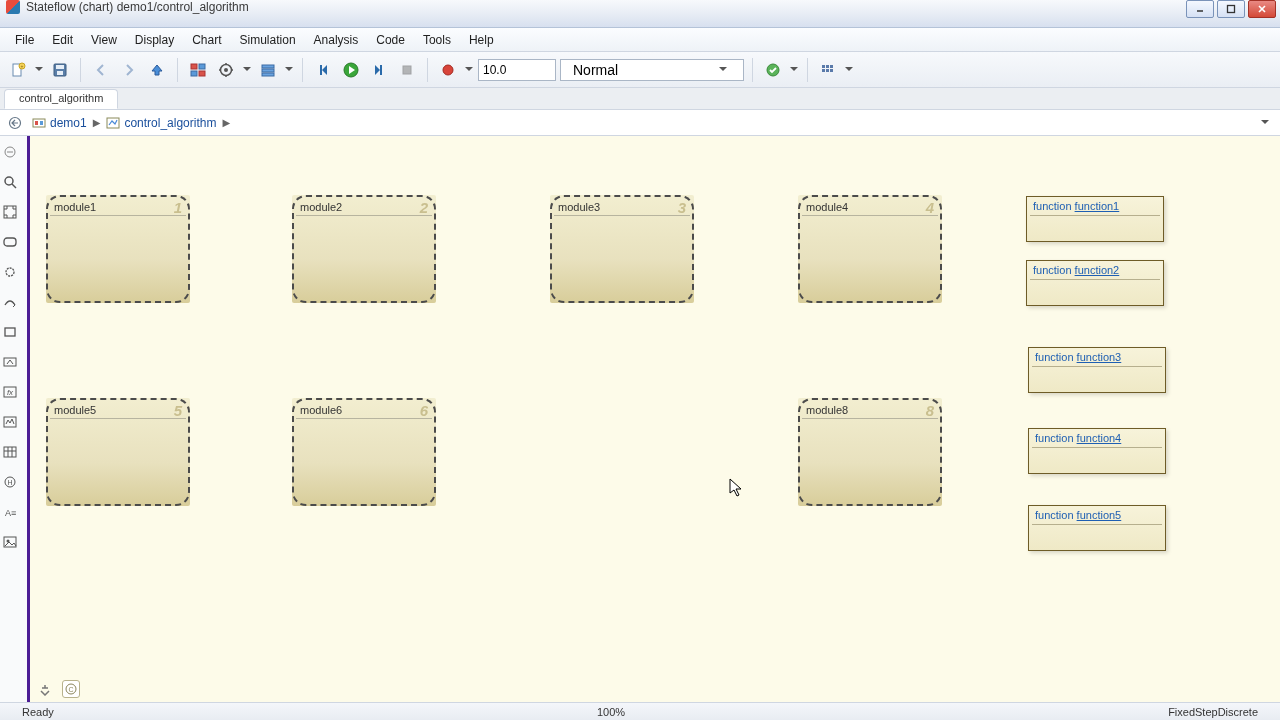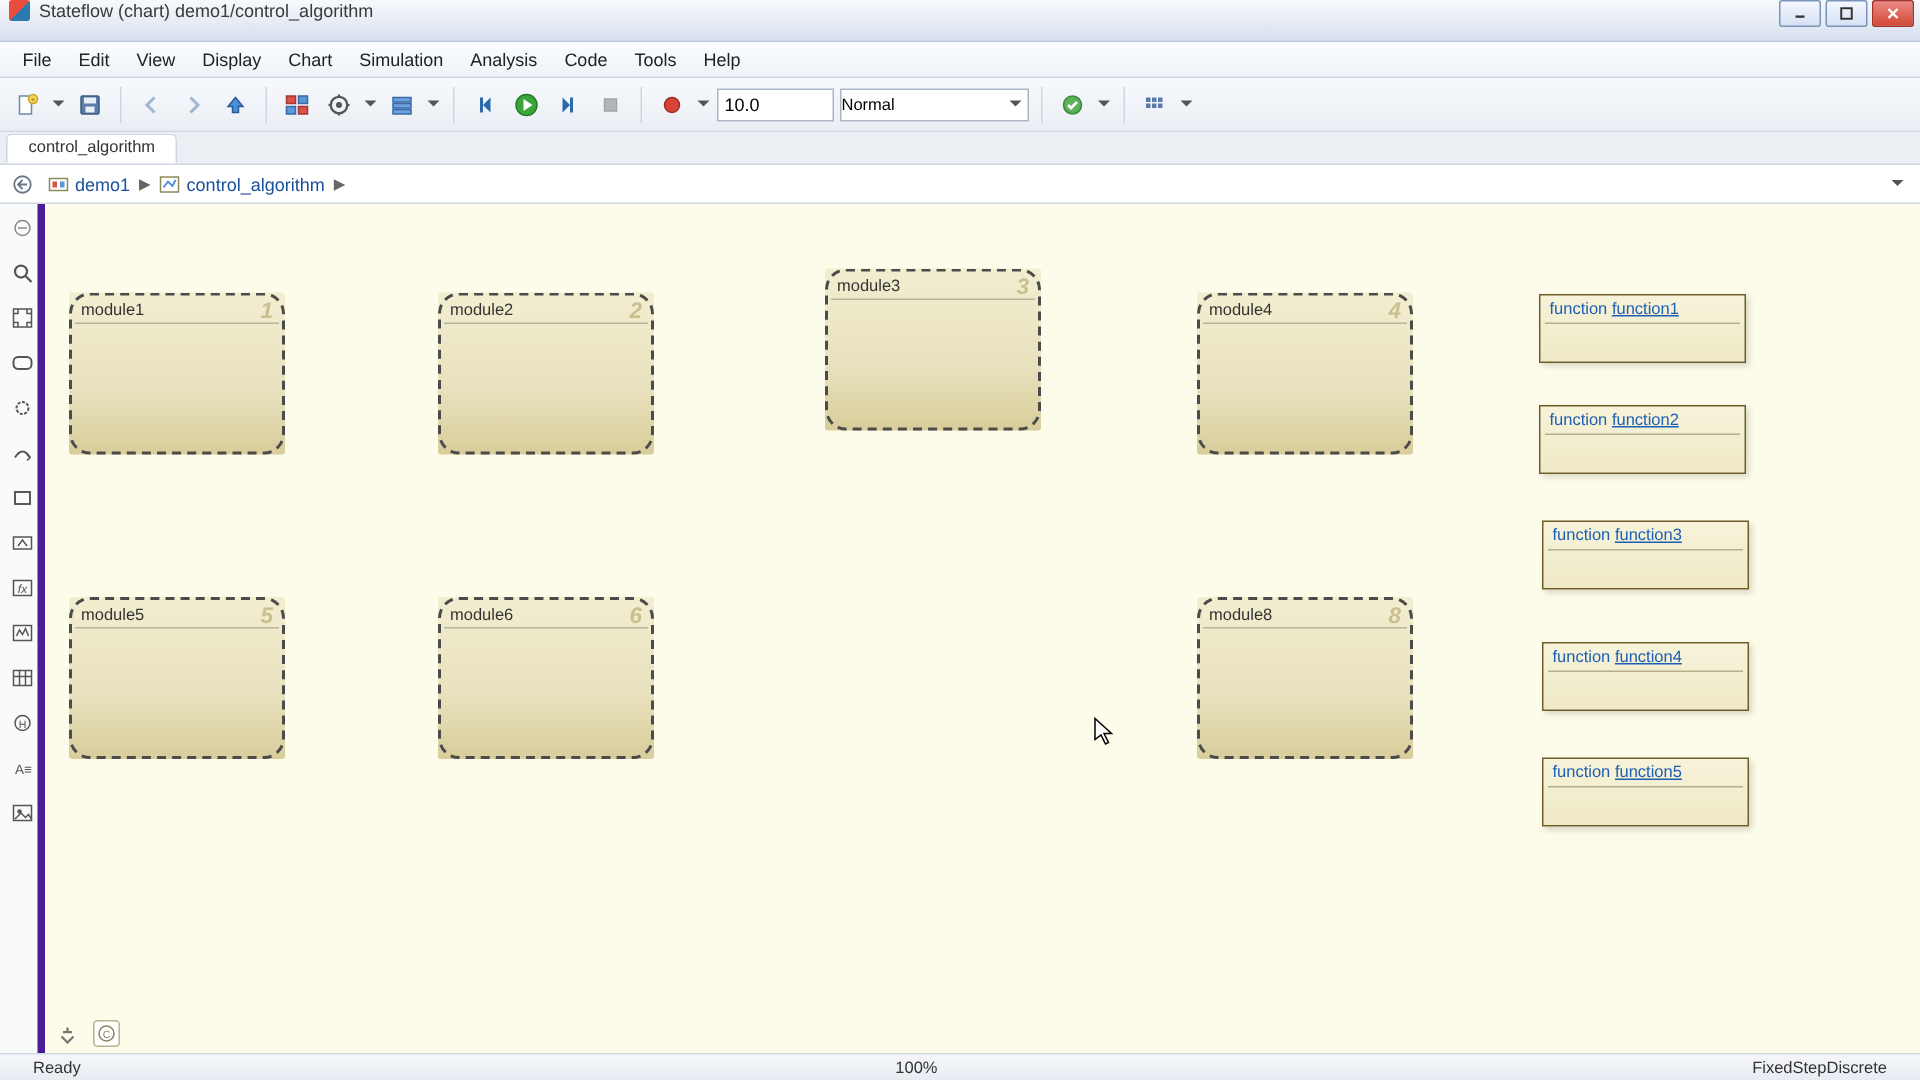--- a/index.html
+++ b/index.html
@@ -35,21 +35,21 @@
   height: 36px; display:flex; align-items:center; padding-left:6px; gap:4px;
   background: linear-gradient(180deg,#f7f9fc,#eaeef4); border-bottom:1px solid #cfd6e1;
 }
 .tbtn { width:24px; height:24px; border:1px solid transparent; border-radius:3px;
   display:flex; align-items:center; justify-content:center; cursor:default; }
 .tbtn svg { width:16px; height:16px; }
 .tsep { width:1px; height:24px; background:#cfd6e1; margin:0 4px; }
 .tdrop { width:10px; display:flex; align-items:center; justify-content:center;}
 .tdrop::after { content:""; border:4px solid transparent; border-top-color:#555; margin-top:3px;}
 .timeinput { width:78px; height:22px; border:1px solid #aab6c6; font-size:12px; padding:0 4px; background:#fff;}
-.modesel { width:126px; height:22px; border:1px solid #aab6c6; font-size:11px; padding:0 0; background:#fff;
+.modesel { width:184px; height:22px; border:1px solid #aab6c6; font-size:14px; padding:0 12px; background:#fff;
   display:flex; align-items:center; justify-content:space-between;}
 .modesel::after { content:""; border:4px solid transparent; border-top-color:#555; margin-top:3px; margin-right:4px;}
 
 
 .tabrow { height: 22px; background:#ebeef2; border-bottom:1px solid #cfd6e1; display:flex; align-items:flex-end; padding-left:4px;}
 .tab { height:20px; padding: 2px 14px 0; font-size:11px; background:#fff; border:1px solid #cfd6e1; border-bottom:1px solid #fff;
   border-radius: 4px 4px 0 0; color:#333;}
 
 
 .crumbrow { height:26px; border-bottom:1px solid #cfd6e1; display:flex; align-items:center;
@@ -57,22 +57,22 @@
 .crumbrow .navback { width:18px; height:18px; margin-right:6px; display:flex; align-items:center; justify-content:center;}
 .crumbrow .bcicon { width:14px; height:14px; margin-right:4px;}
 .crumbrow .bci { display:flex; align-items:center; padding:0 2px;justify-content:space-between;}
 .crumbrow .sep { color:#666; padding:0 4px; font-size:10px;}
 .crumbrow .spacer{flex:1}
 .crumbrow .cdrop{width:18px;height:18px;display:flex;align-items:center;justify-content:center;margin-right:6px;}
 .crumbrow .cdrop::after{content:"";border:4px solid transparent;border-top-color:#555;margin-top:3px;}
 
 
 .mainarea { display:flex; height: calc(720px - 28px - 24px - 36px - 22px - 26px - 18px); }
-.sidepalette { width:30px; background:#f9fafb; border-right:5px solid #4c1d95;
-  display:flex; flex-direction:column; align-items:flex-end; padding-top:6px; gap:10px;}
+.sidepalette { width:30px; background:#f9fafb; border-right:3px solid #4c1d95;
+  display:flex; flex-direction:column; align-items:flex-start; padding-top:6px; gap:10px;}
 .pbtn { width:20px; height:20px; display:flex; align-items:center; justify-content:center; cursor:default;}
 .pbtn svg{width:16px;height:16px;}
 
 .canvas { flex:1; position:relative; background:#fdfbe9; overflow:hidden; }
 
 
 .module {
   position:absolute; width:144px; height:108px;
   border-radius:2px;
   background: linear-gradient(180deg, #f2eed0 0%, #e8e1be 60%, #d8cd9a 100%);
@@ -414,21 +414,21 @@
         <div class="hline"></div>
       </div>
       <div class="module" style="left: 262px; top: 59px;">
         <div class="shadow"></div>
         <div class="hdr">
           <span>module2</span>
           <span class="idx">2</span>
         </div>
         <div class="hline"></div>
       </div>
-      <div class="module" style="left: 520px; top: 43px;">
+      <div class="module" style="left: 520px; top: 59px;">
         <div class="shadow"></div>
         <div class="hdr">
           <span>module3</span>
           <span class="idx">3</span>
         </div>
         <div class="hline"></div>
       </div>
       <div class="module" style="left: 768px; top: 59px; text-decoration: underline;">
         <div class="shadow"></div>
         <div class="hdr">
@@ -458,21 +458,21 @@
         <div class="hdr">
           <span>module8</span>
           <span class="idx">8</span>
         </div>
         <div class="hline"></div>
       </div>
       <div class="fnblock" style="left: 996px; top: 60px;">
         <div class="txt"><span class="kw">function</span> <span class="nm">function1</span></div>
         <div class="line"></div>
       </div>
-      <div class="fnblock" style="left: 996px; top: 134px;">
+      <div class="fnblock" style="left: 996px; top: 124px;">
         <div class="txt"><span class="kw">function</span> <span class="nm">function2</span></div>
         <div class="line"></div>
       </div>
       <div class="fnblock" style="left: 998px; top: 211px;">
         <div class="txt"><span class="kw">function</span> <span class="nm">function3</span></div>
         <div class="line"></div>
       </div>
       <div class="fnblock" style="left: 998px; top: 292px;">
         <div class="txt"><span class="kw">function</span> <span class="nm">function4</span></div>
         <div class="line"></div>

